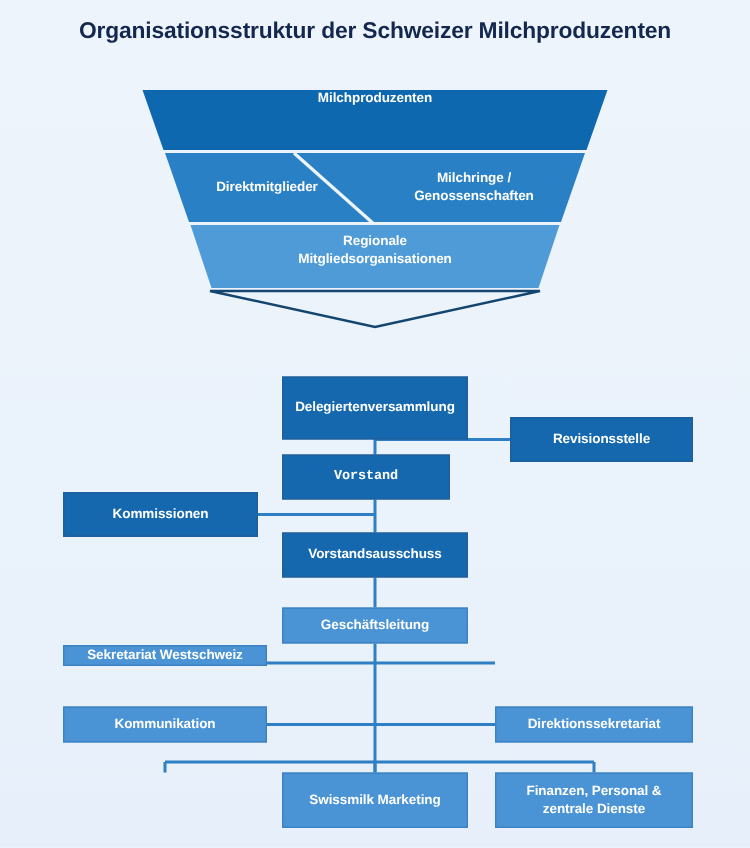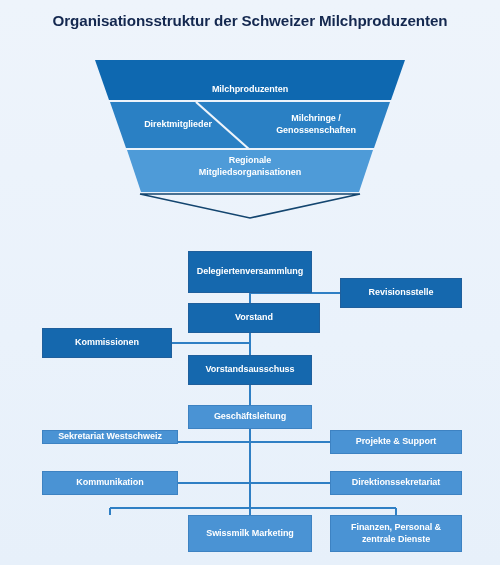--- a/index.html
+++ b/index.html
@@ -112,57 +112,54 @@
       <line x1="250" y1="483" x2="178" y2="483"></line>
       <line x1="250" y1="483" x2="330" y2="483"></line>
 
       <line x1="110" y1="508" x2="396" y2="508"></line>
       <line x1="110" y1="508" x2="110" y2="515"></line>
       <line x1="250" y1="508" x2="250" y2="515"></line>
       <line x1="396" y1="508" x2="396" y2="515"></line>
     </g>
   </svg>
 
-  <div class="pyr-label" style="left:95px; top:84px; width:310px;">Milchproduzenten</div>
+  <div class="pyr-label" style="left:95px; top:60px; width:310px;">Milchproduzenten</div>
 
   <div class="pyr-label" style="left:118px; top:119px; width:120px;">Direktmitglieder</div>
 
   <div class="pyr-label" style="left:254px; top:113px; width:124px;">
     <div>Milchringe /</div>
     <div>Genossenschaften</div>
   </div>
 
   <div class="pyr-label" style="left:130px; top:155px; width:240px;">
     <div>Regionale</div>
     <div>Mitgliedsorganisationen</div>
   </div>
 
   <div class="box dark" style="left:188px; top:251px; width:124px; height:42px;">
     <span>Delegiertenversammlung</span>
   </div>
 
-  <div class="box dark" style="left:188px; top:303px; width:132px; height:30px;">
+  <div class="box dark" style="left:188px; top:303px; width:112px; height:30px;font-family:Liberation Mono, monospace;">
     <span>Vorstand</span>
   </div>
 
   <div class="box dark" style="left:188px; top:355px; width:124px; height:30px;">
     <span>Vorstandsausschuss</span>
   </div>
 
   <div class="box mid" style="left:188px; top:405px; width:124px; height:24px;">
     <span>Geschäftsleitung</span>
   </div>
 
   <div class="box dark" style="left:340px; top:278px; width:122px; height:30px;">
     <span>Revisionsstelle</span>
   </div>
 
-  <div class="box mid" style="left:330px; top:430px; width:132px; height:24px;">
-    <span>Projekte &amp; Support</span>
-  </div>
 
   <div class="box mid" style="left:330px; top:471px; width:132px; height:24px;">
     <span>Direktionssekretariat</span>
   </div>
 
   <div class="box dark" style="left:42px; top:328px; width:130px; height:30px;">
     <span>Kommissionen</span>
   </div>
 
   <div class="box mid" style="left:42px; top:430px; width:136px; height:14px;">

